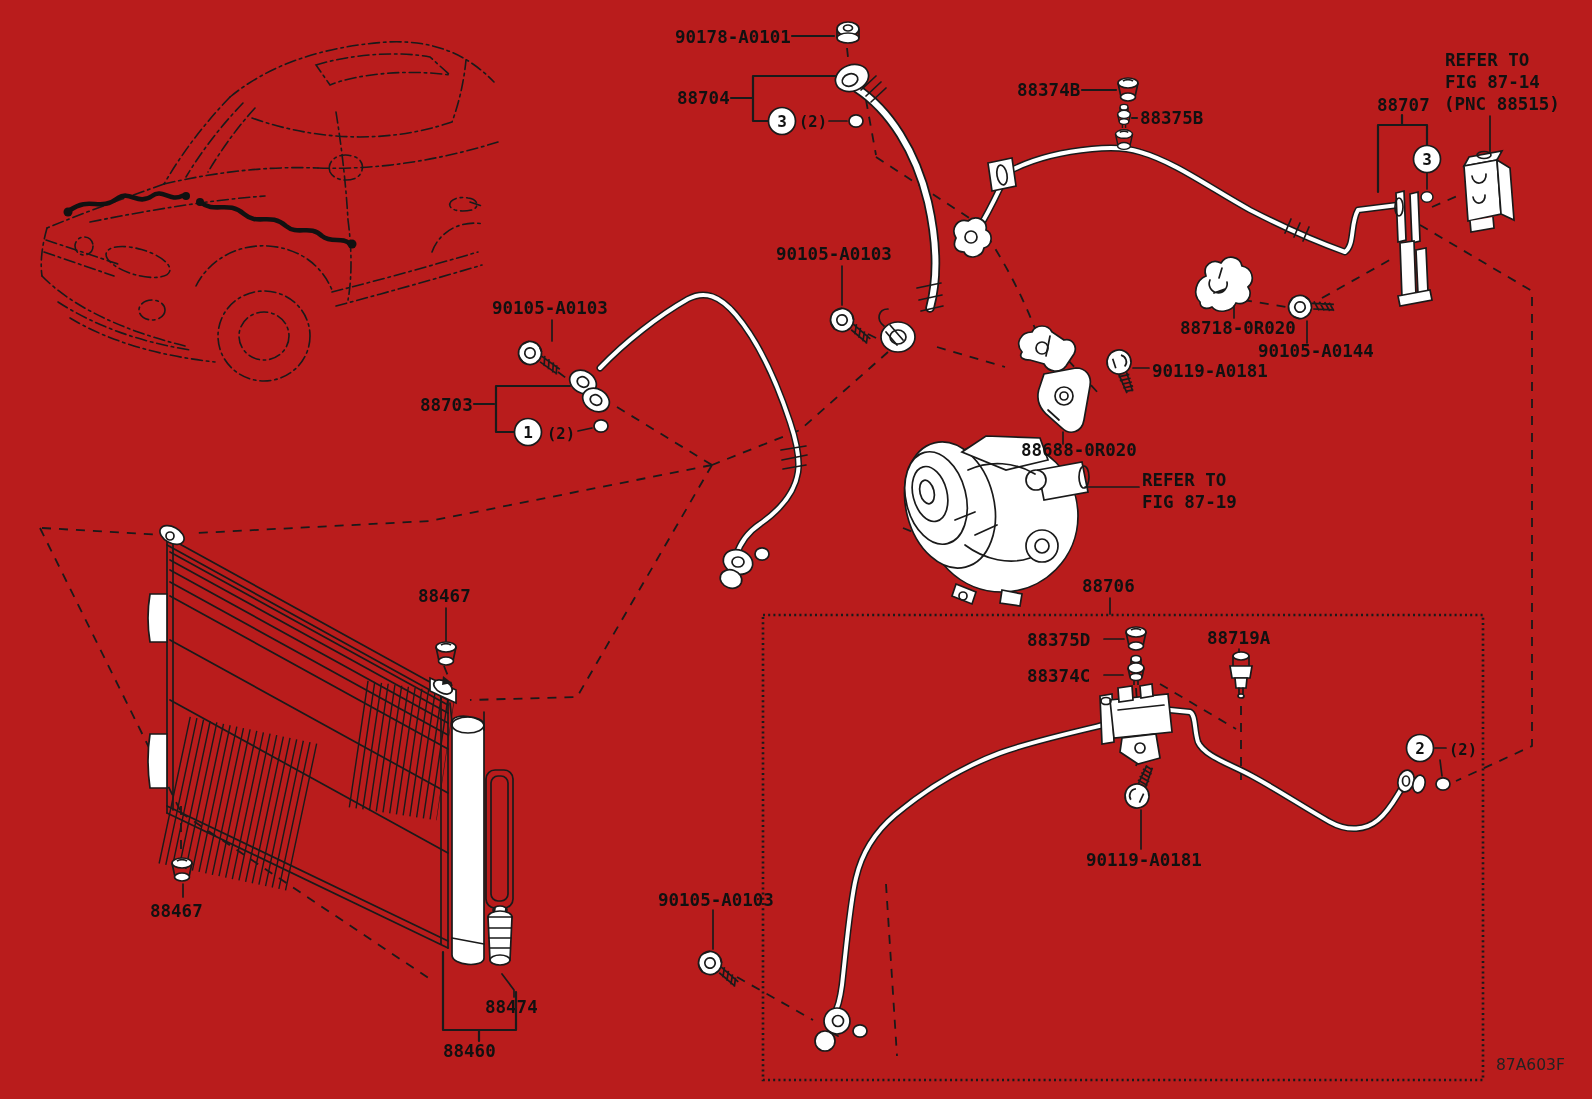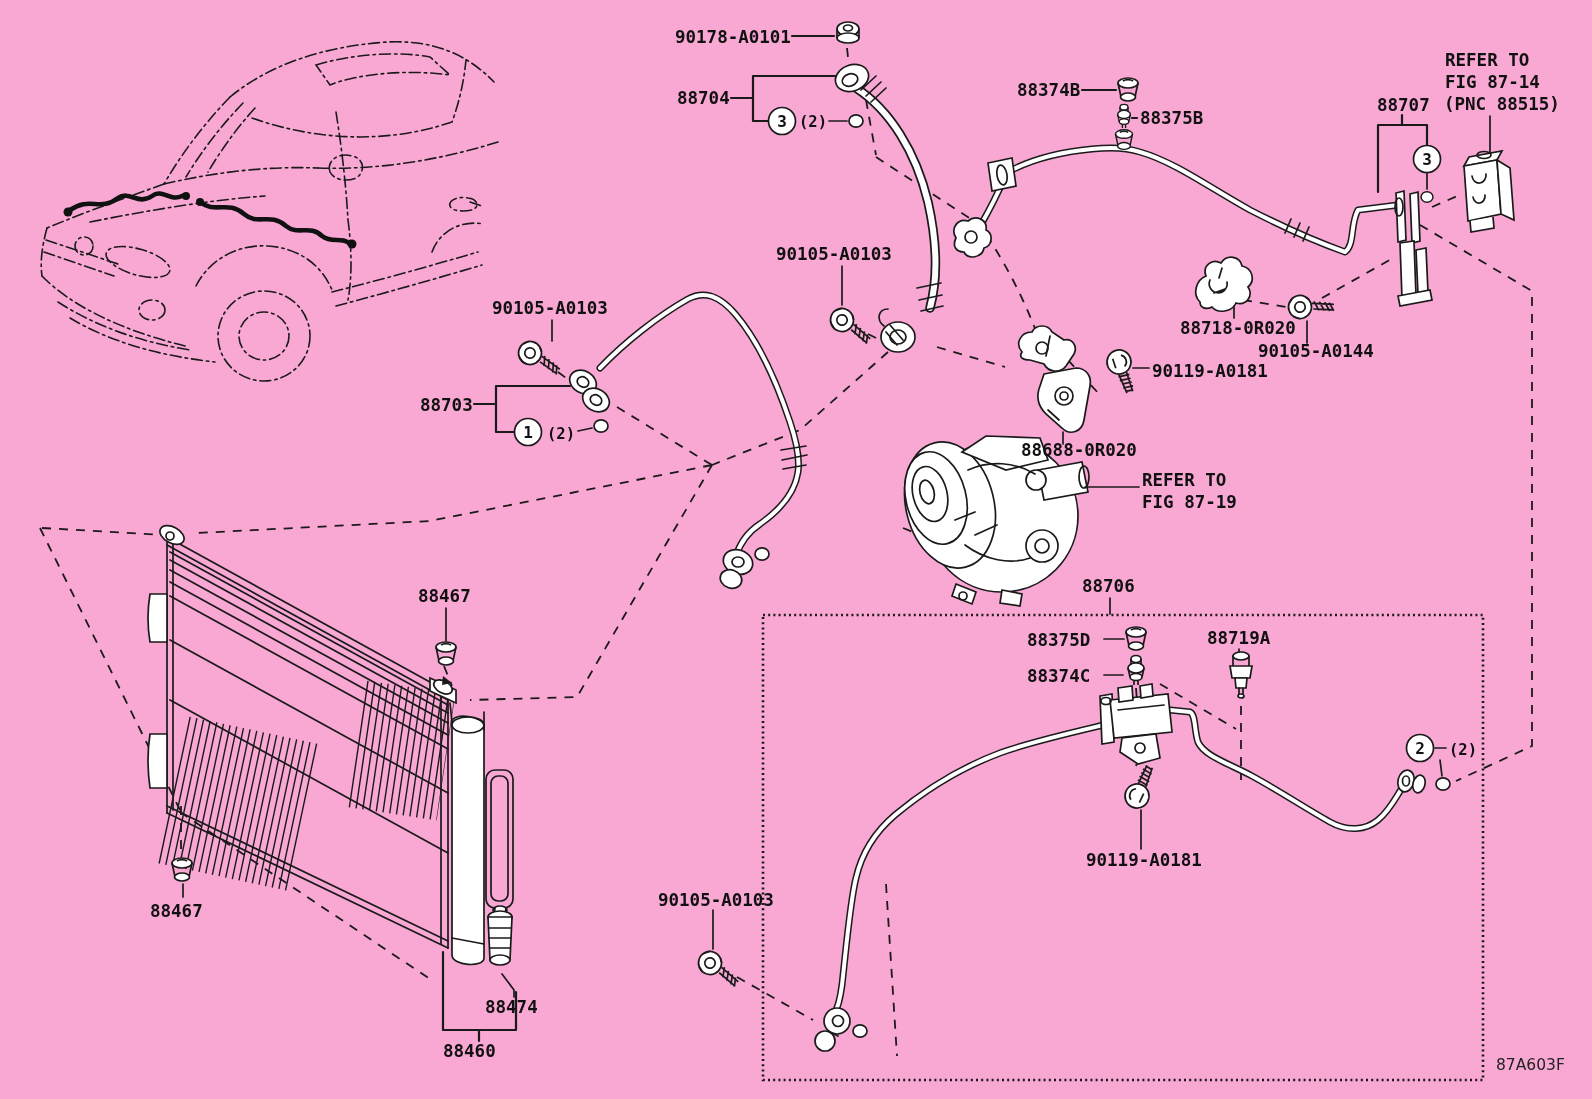--- a/index.html
+++ b/index.html
@@ -1,16 +1,16 @@
 <!DOCTYPE html>
 <html><head>
 <meta charset="utf-8">
 <style>
   html,body{margin:0;padding:0;background:#ffffff;}
-  .stage{position:relative;width:1592px;height:1099px;background:#f9a8d4;overflow:hidden;}
+  .stage{position:relative;width:1592px;height:1099px;background:#b91c1c;overflow:hidden;}
   svg{display:block;}
   
   .ln  {fill:none;stroke:#1a1a1a;stroke-width:1.7;stroke-linecap:round;stroke-linejoin:round;}
   .ln2 {fill:none;stroke:#1a1a1a;stroke-width:2.2;stroke-linecap:round;stroke-linejoin:round;}
   .po  {fill:none;stroke:#1a1a1a;stroke-width:7;stroke-linecap:round;stroke-linejoin:round;}
   .po9 {fill:none;stroke:#1a1a1a;stroke-width:9.5;stroke-linecap:round;stroke-linejoin:round;}
   .pi  {fill:none;stroke:#ffffff;stroke-width:4;stroke-linecap:round;stroke-linejoin:round;}
   .pi6 {fill:none;stroke:#ffffff;stroke-width:6;stroke-linecap:round;stroke-linejoin:round;}
   .dash{fill:none;stroke:#1a1a1a;stroke-width:1.8;stroke-dasharray:9 8;stroke-linecap:butt;}
   .dotbox{fill:none;stroke:#1a1a1a;stroke-width:2.6;stroke-dasharray:2 3.2;}

